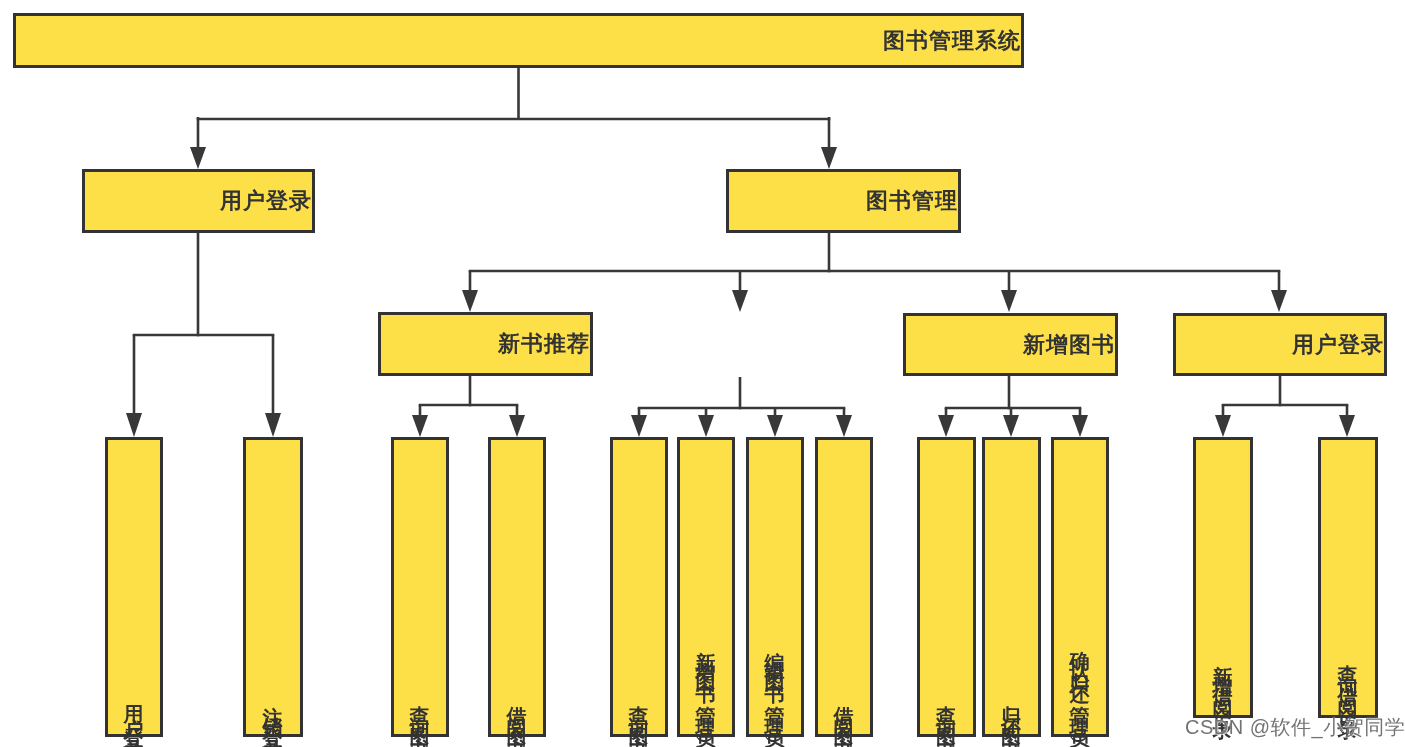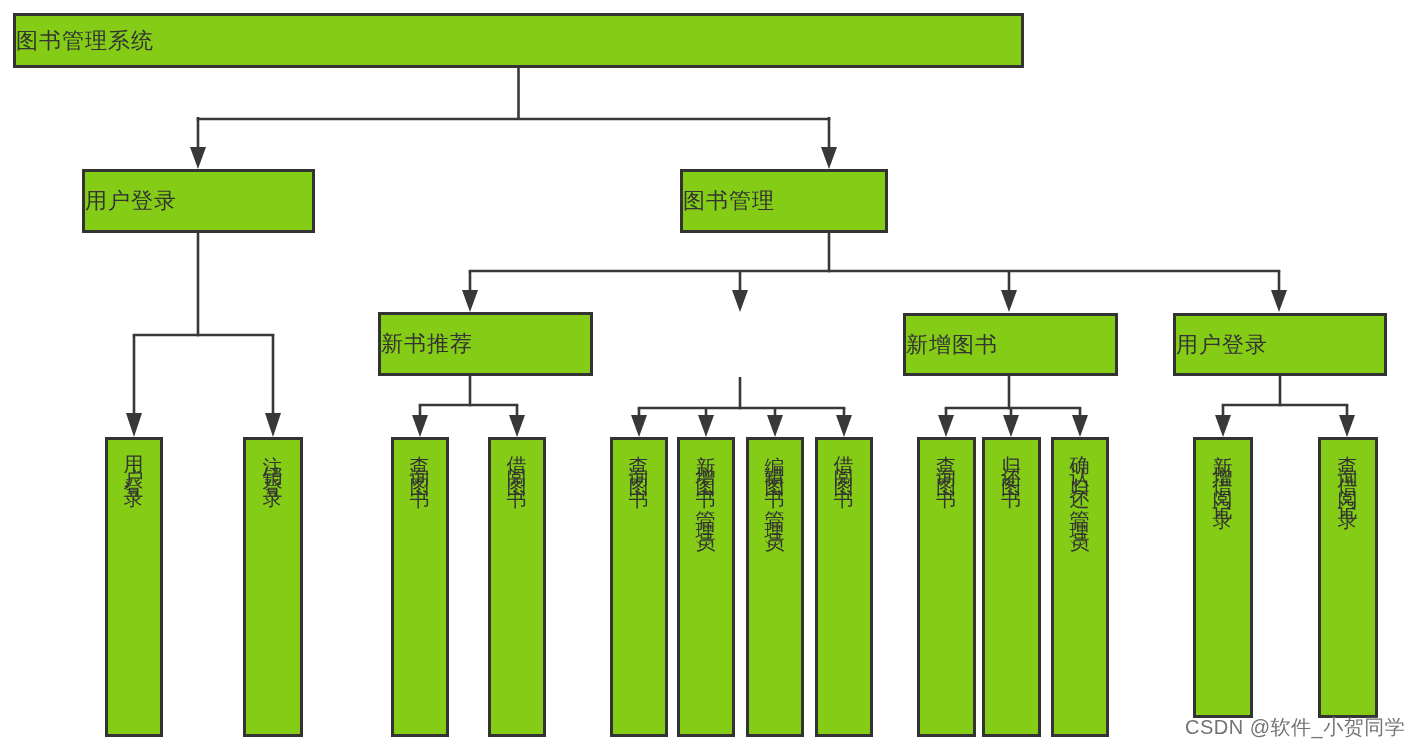--- a/index.html
+++ b/index.html
@@ -9,24 +9,25 @@
     background:#ffffff;
     overflow:hidden;
     font-family:"Liberation Sans", sans-serif;
     color:#333333;
   }
   .wires{position:absolute;left:0;top:0;z-index:1;pointer-events:none;}
   .box{
     position:absolute;
     box-sizing:border-box;
     border:3px solid #333333;
-    background:#84cc16;
-    display:flex;align-items:center;justify-content:flex-start;
+    background:#fde047;
+    display:flex;align-items:center;justify-content:flex-end;
     z-index:2;
     line-height:1;
+    font-weight:bold;
   }
   .hlabel{font-size:22px;letter-spacing:1px;white-space:nowrap;}
   .leaf{
     writing-mode:vertical-rl;
     text-orientation:mixed;
     font-size:20px;
     letter-spacing:0.55em;
   }
   .leaf span{display:block;}
   .watermark{
@@ -111,21 +112,21 @@
     </g>
   </svg>
 
   <div class="box" style="left:13px;top:13px;width:1011px;height:55px">
     <span class="hlabel">图书管理系统</span>
   </div>
 
   <div class="box" style="left:82px;top:169px;width:233px;height:64px">
     <span class="hlabel">用户登录</span>
   </div>
-  <div class="box" style="left:680px;top:169px;width:208px;height:64px">
+  <div class="box" style="left:726px;top:169px;width:235px;height:64px">
     <span class="hlabel">图书管理</span>
   </div>
 
   <div class="box" style="left:378px;top:312px;width:215px;height:64px">
     <span class="hlabel">新书推荐</span>
   </div>
   <div class="box" style="left:903px;top:313px;width:215px;height:63px">
     <span class="hlabel">新增图书</span>
   </div>
   <div class="box" style="left:1173px;top:313px;width:214px;height:63px">

